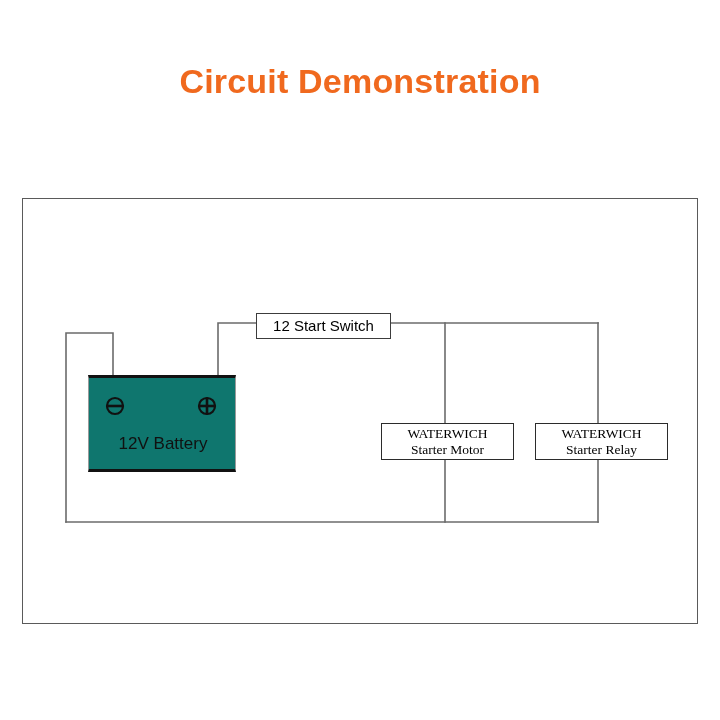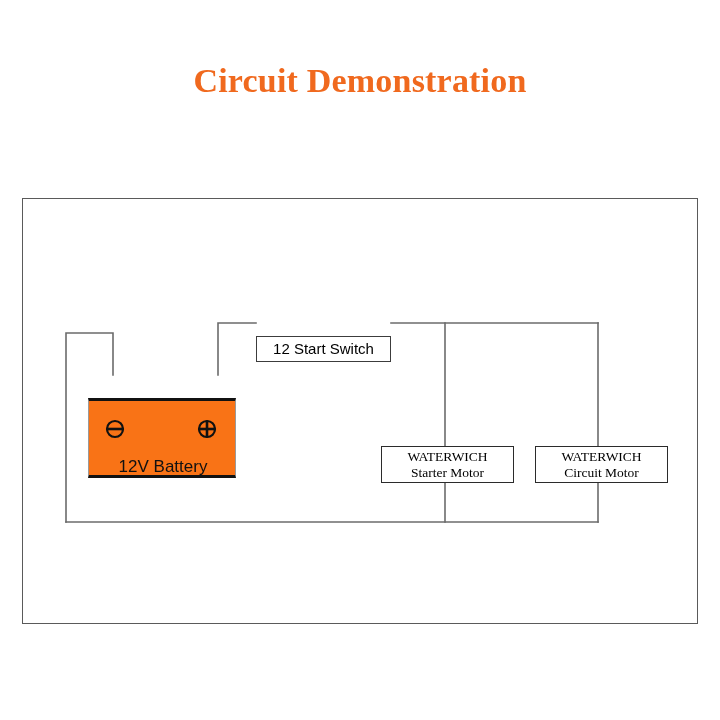--- a/index.html
+++ b/index.html
@@ -21,21 +21,21 @@
     height: 720px;
     background: #ffffff;
   }
   
   #title {
     position: absolute;
     left: 0;
     top: 62px;
     width: 720px;
     text-align: center;
-    font-family: Liberation Serif, serif;
+    font-family: Liberation Sans, sans-serif;
     font-size: 34px;
     font-weight: bold;
     color: #f0691e;
     letter-spacing: 0.2px;
     white-space: nowrap;
   }
   
   #diagram-frame {
     position: absolute;
     left: 22px;
@@ -54,21 +54,20 @@
     height: 720px;
     pointer-events: none;
   }
   
   .comp-box {
     position: absolute;
     background: #ffffff;
     box-sizing: border-box;
     text-align: center;
     color: #000000;
-    margin-top: 23px;
   }
   #switch-box {
     left: 256px;
     top: 313px;
     width: 135px;
     height: 26px;
     border: 1px solid #3c3c3c;
     line-height: 24px;
     font-size: 15px;
   }
@@ -89,25 +88,25 @@
     height: 37px;
     border: 1px solid #2b2b2b;
     padding-top: 2px;
     font-size: 13.5px;
     line-height: 16px;
   }
   #battery-box {
     left: 88px;
     top: 375px;
     width: 148px;
-    height: 80px;
+    height: 97px;
     border: 1px solid #9a9a9a;
     border-top: 3px solid #111111;
     border-bottom: 3px solid #111111;
-    background: #f97316;
+    background: #0f766e;
   }
   #battery-label {
     position: absolute;
     left: 0;
     top: 56px;
     width: 148px;
     text-align: center;
     font-size: 17px;
     color: #111111;
   }
@@ -164,16 +163,16 @@
     <span>12 Start Switch</span>
   </div>
 
   <div class="comp-box" id="relay-box">
     <span class="comp-line">WATERWICH</span>
     <span class="comp-line">Starter Motor</span>
   </div>
 
   <div class="comp-box" id="motor-box">
     <span class="comp-line">WATERWICH</span>
-    <span class="comp-line">Circuit Motor</span>
+    <span class="comp-line">Starter Relay</span>
   </div>
 
 </div>
 
 </body></html>

